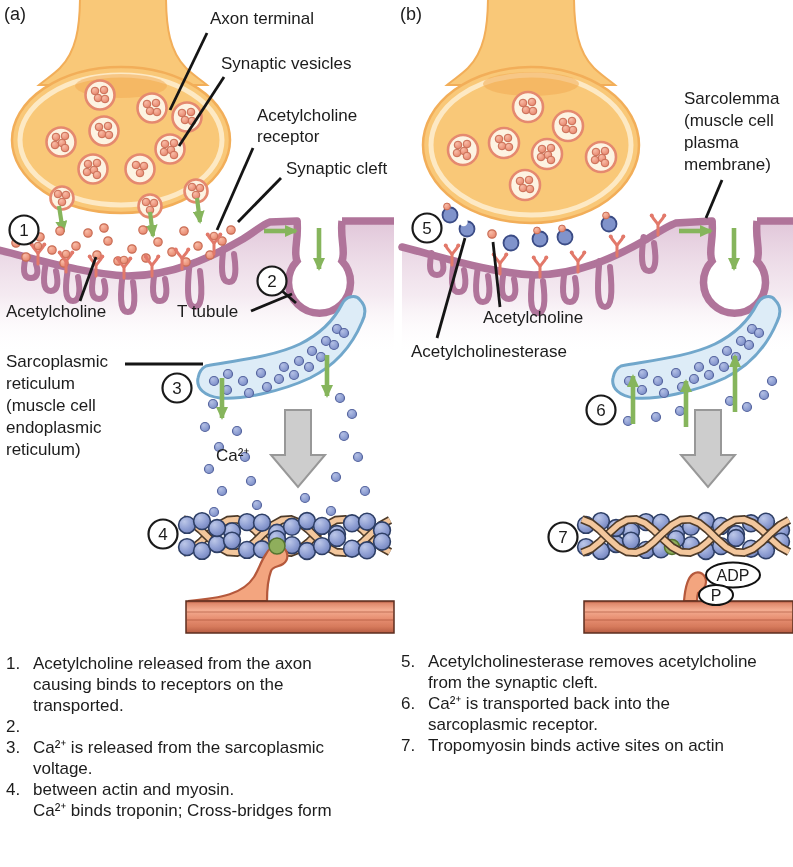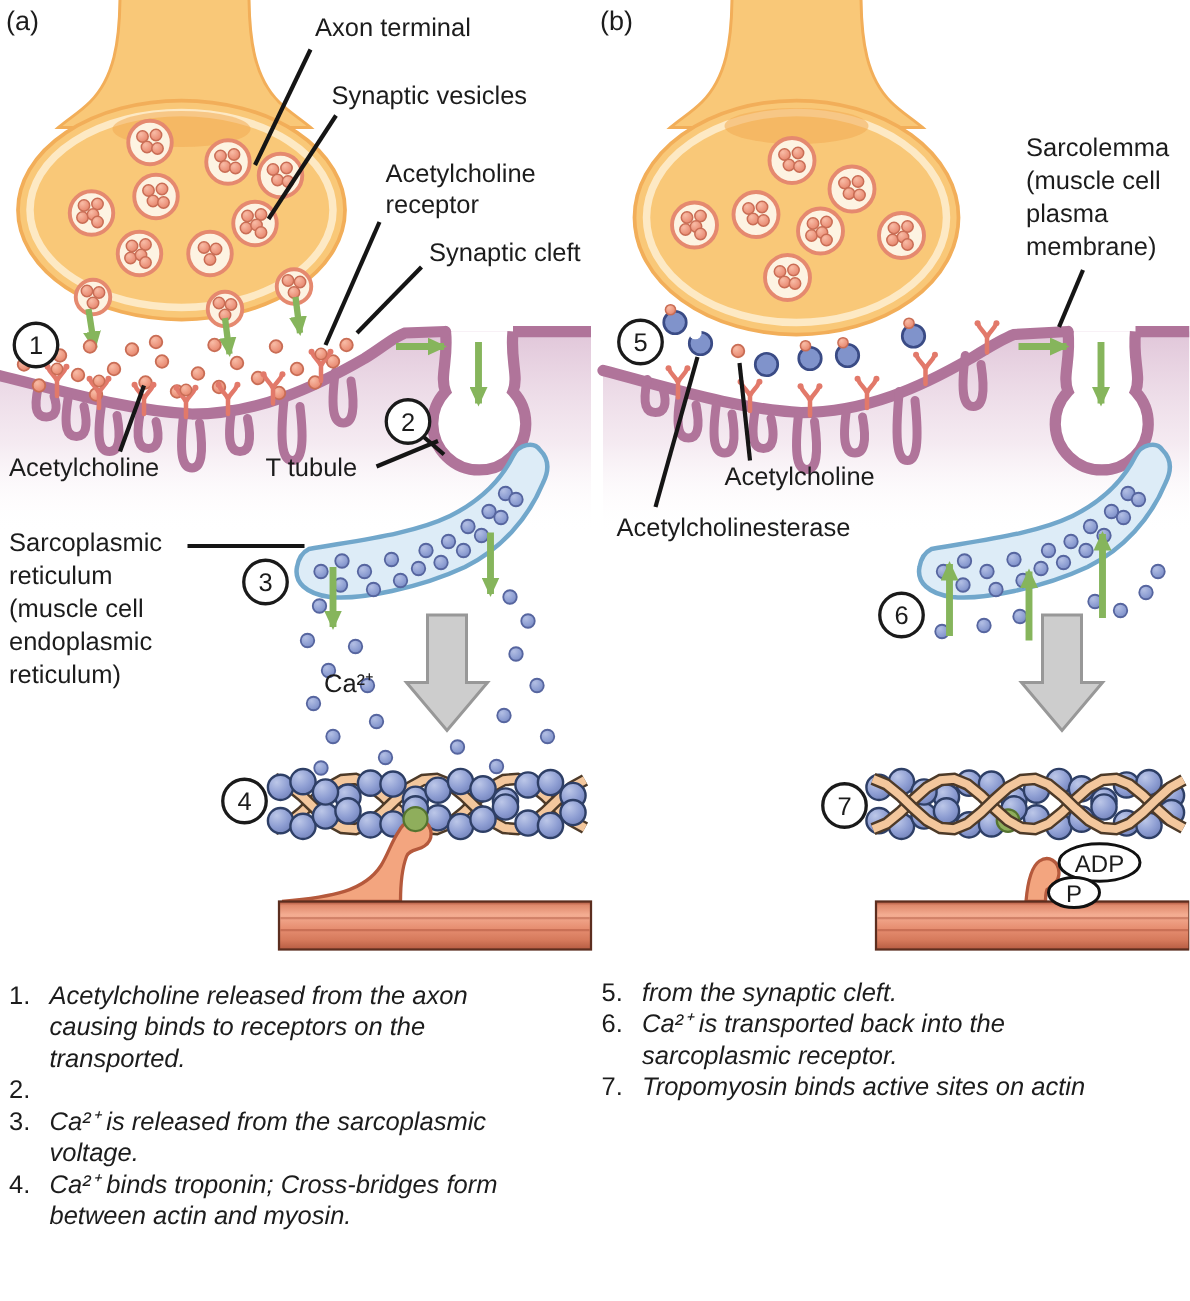--- a/index.html
+++ b/index.html
@@ -4,21 +4,21 @@
 <style>
   html,body{margin:0;padding:0;background:#fff;}
   .page{position:relative;width:793px;height:867px;background:#fff;overflow:hidden;
         font-family:"Liberation Sans",sans-serif;color:#1c1c1c;}
   svg text{font-family:"Liberation Sans",sans-serif;fill:#1c1c1c;}
   .legend-col{position:absolute;font-size:17px;line-height:21px;color:#1c1c1c;}
   .col-a{left:6px;top:653px;width:404px;}
   .col-b{left:401px;top:651px;width:392px;}
   .step{display:flex;}
   .step .num{flex:0 0 27px;}
-  .step .txt{flex:1;font-style:italic;}
+  .step .txt{flex:1;}
 </style>
 </head>
 <body>
 
 <div class="page">
 <svg id="dg" width="793" height="648" viewBox="0 0 793 648">
   <defs>
     <radialGradient id="gBead" cx="0.35" cy="0.3" r="0.85">
       <stop offset="0" stop-color="#bcc7e8"></stop>
           <stop offset="0.55" stop-color="#8d9dd2"></stop>
@@ -609,29 +609,30 @@
       <div class="step">
         <span class="num">3.</span>
         <div class="txt">
           <div>Ca²⁺ is released from the sarcoplasmic</div>
           <div>voltage.</div>
         </div>
       </div>
       <div class="step">
         <span class="num">4.</span>
         <div class="txt">
+          <div>between actin and myosin.</div>
           <div>Ca²⁺ binds troponin; Cross-bridges form</div>
-          <div>between actin and myosin.</div>
         </div>
       </div>
     </div>
 <div class="legend-col col-b" id="legendB">
       <div class="step">
         <span class="num">5.</span>
         <div class="txt">
+          <div>Acetylcholinesterase removes acetylcholine</div>
           <div>from the synaptic cleft.</div>
         </div>
       </div>
       <div class="step">
         <span class="num">6.</span>
         <div class="txt">
           <div>Ca²⁺ is transported back into the</div>
           <div>sarcoplasmic receptor.</div>
         </div>
       </div>

